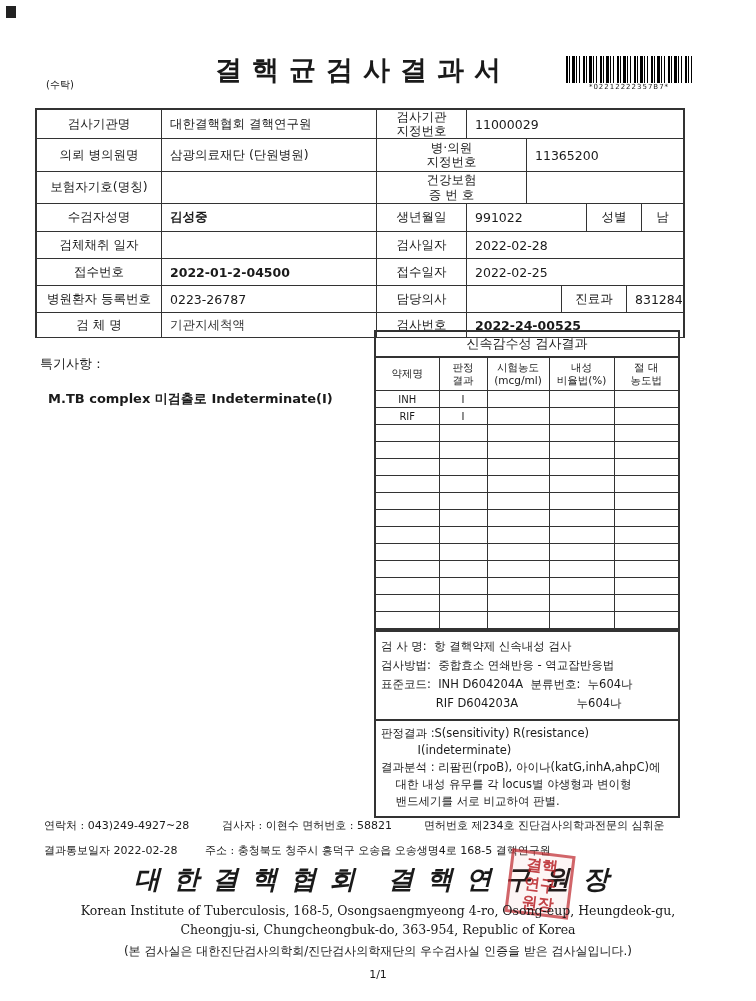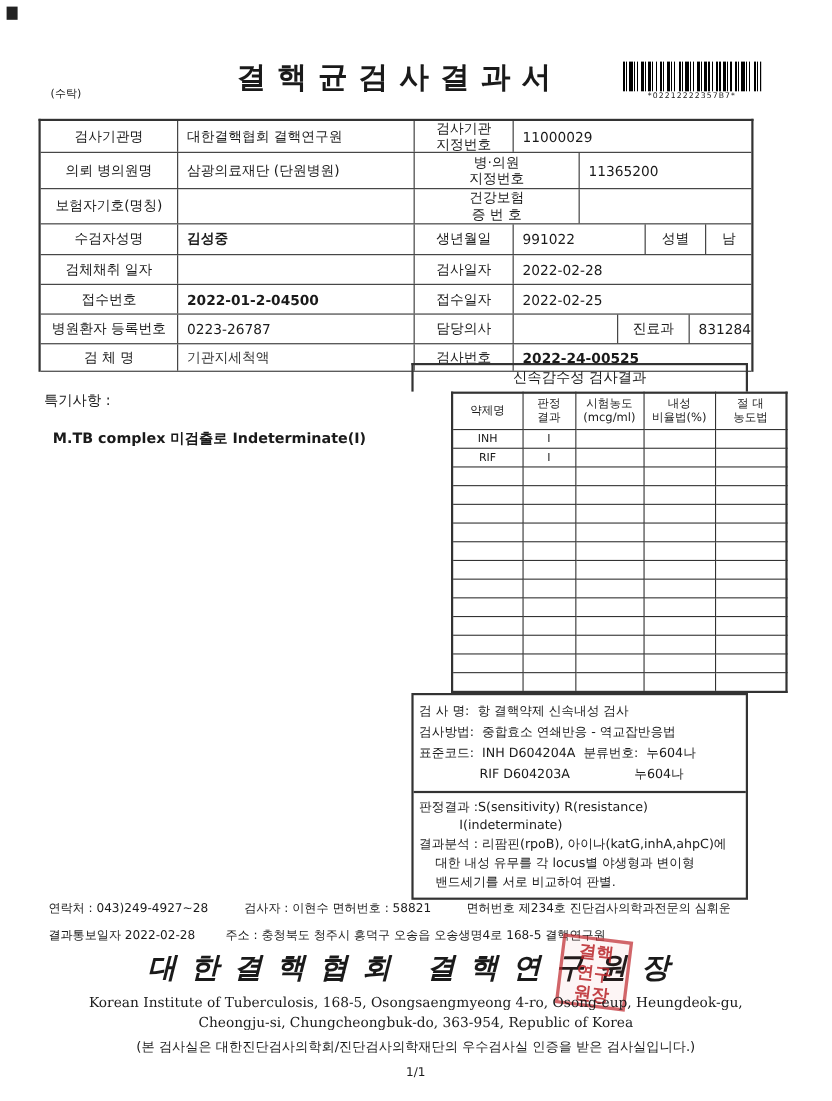--- a/index.html
+++ b/index.html
@@ -33,21 +33,21 @@
   
   .notes { position:absolute; left:40px; top:340px; width:330px; font-size:13px; }
   .note-heading { line-height:16px; }
   .note-label   { margin-top:15px; }
   .note-value   { margin-top:17px; font-weight:bold; padding-left:8px; }
 
   
   .results { position:absolute; left:374px; top:330px; width:306px; }
   .results-title { border:2px solid #333; border-bottom:none; height:24px; line-height:24px;
                    text-align:center; font-size:13px; box-sizing:content-box; }
-  .rtable { border-collapse:collapse; table-layout:fixed; width:306px; border:2px solid #333;margin-left:36px; }
+  .rtable { border-collapse:collapse; table-layout:fixed; width:306px; border:2px solid #333; }
   .rtable th, .rtable td { border:1px solid #333; text-align:center; padding:0; overflow:hidden; }
   .rtable th { height:32px; font-size:10.5px; font-weight:normal; white-space:pre-line; line-height:1.25; }
   .rtable td { height:16px; font-size:10px; }
 
   
   .method-box { position:absolute; left:374px; top:630px; width:306px; border:2px solid #333;
                 box-sizing:border-box; }
   .method-top    { border-bottom:2px solid #333; padding:5px 5px 6px 5px; }
   .method-bottom { padding:4px 5px 6px 5px; }
   .mline { white-space:pre; font-size:11.5px; line-height:19px; }

